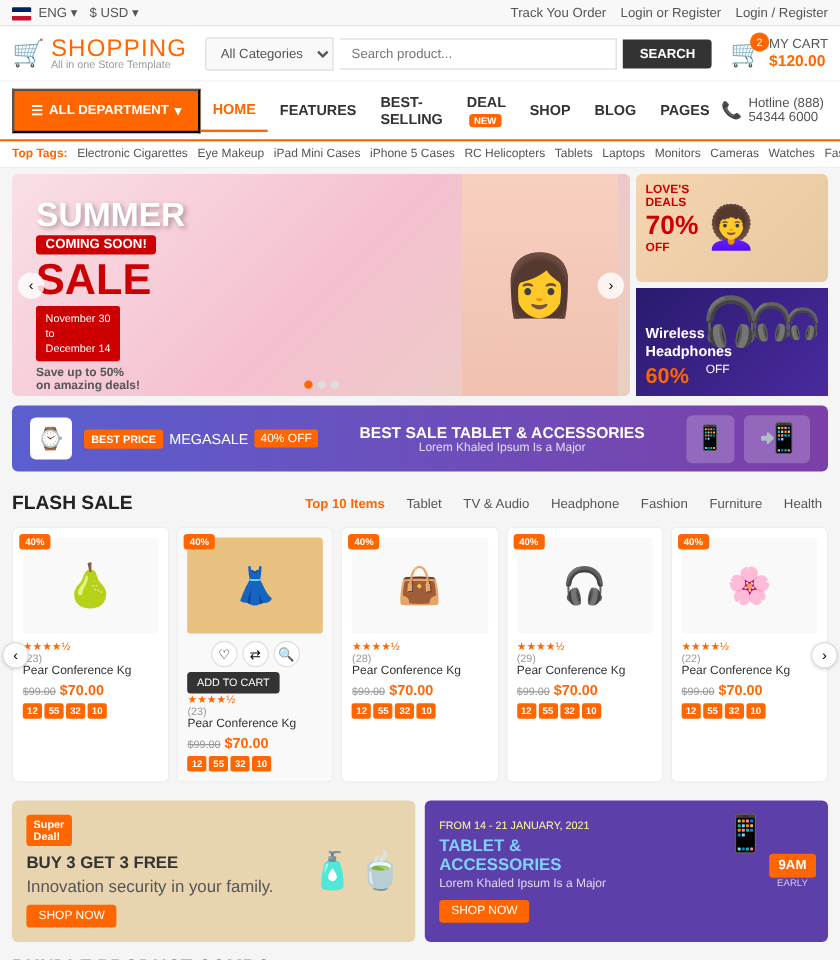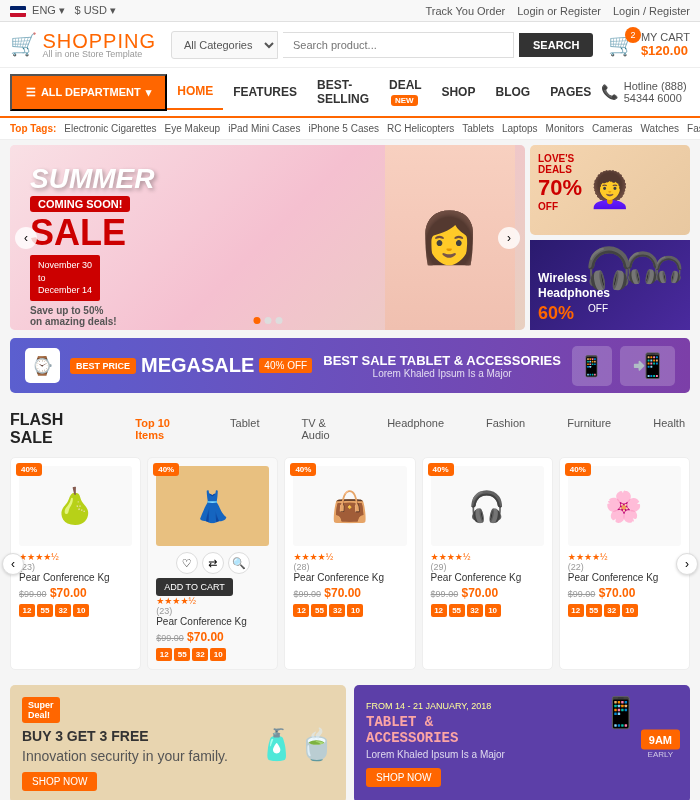--- a/index.html
+++ b/index.html
@@ -41,21 +41,21 @@
 
     
     .tags-bar { background: #fff; border-bottom: 1px solid #eee; padding: 5px 10px; display: flex; align-items: center; gap: 8px; overflow: hidden; font-size: 10px; }
     .tags-label { color: #f60; font-weight: bold; white-space: nowrap; }
     .tag-link { color: #555; text-decoration: none; white-space: nowrap; }
 
     
     .hero { display: flex; gap: 0; padding: 0 10px; margin-top: 5px; }
     .hero-main { flex: 1; position: relative; border-radius: 5px; overflow: hidden; background: #f9e0e5; min-height: 185px; }
     .hero-content { position: absolute; top: 20px; left: 20px; z-index: 2; }
-    .hero-summer { font-size: 28px; font-weight: 900; color: #fff; text-shadow: 2px 2px 4px rgba(0,0,0,0.3); line-height: 1; font-style: italic; }
+    .hero-summer { font-size: 28px; font-weight: 900; color: #fff; text-shadow: 2px 2px 4px rgba(0,0,0,0.3); line-height: 1; }
     .hero-coming { background: #c00; color: #fff; font-size: 11px; font-weight: bold; padding: 2px 8px; border-radius: 3px; display: inline-block; margin: 3px 0; }
     .hero-sale { font-size: 36px; font-weight: 900; color: #c00; line-height: 1; }
     .hero-date { background: #c00; color: #fff; font-size: 9px; padding: 4px 8px; display: inline-block; margin: 4px 0; border-radius: 2px; }
     .hero-save { font-size: 11px; color: #333; font-weight: 600; }
     .hero-arrow { position: absolute; right: 5px; top: 50%; transform: translateY(-50%); background: rgba(255,255,255,0.8); border: none; cursor: pointer; border-radius: 50%; width: 22px; height: 22px; font-size: 12px; display: flex; align-items: center; justify-content: center; z-index: 3; }
     .hero-arrow-left { position: absolute; left: 5px; top: 50%; transform: translateY(-50%); background: rgba(255,255,255,0.8); border: none; cursor: pointer; border-radius: 50%; width: 22px; height: 22px; font-size: 12px; display: flex; align-items: center; justify-content: center; z-index: 3; }
     .hero-dots { position: absolute; bottom: 6px; left: 50%; transform: translateX(-50%); display: flex; gap: 4px; }
     .hero-dot { width: 7px; height: 7px; border-radius: 50%; background: #ddd; cursor: pointer; }
     .hero-dot.active { background: #f60; }
 
@@ -69,21 +69,21 @@
     .mega-badge { background: #f60; color: #fff; font-size: 9px; font-weight: bold; padding: 3px 6px; border-radius: 3px; }
     .mega-right { display: flex; align-items: center; gap: 8px; }
     .mega-phone { width: 40px; height: 40px; background: rgba(255,255,255,0.2); border-radius: 5px; display: flex; align-items: center; justify-content: center; font-size: 20px; }
     .mega-tablet { width: 55px; height: 40px; background: rgba(255,255,255,0.2); border-radius: 5px; display: flex; align-items: center; justify-content: center; font-size: 24px; }
 
     
     .section { padding: 10px; }
     .section-header { display: flex; align-items: center; justify-content: space-between; margin-bottom: 10px; }
     .section-title { font-size: 16px; font-weight: 700; color: #222; }
     .section-tabs { display: flex; gap: 8px; }
-    .section-tab { font-size: 11px; color: #555; cursor: pointer; padding: 2px 5px; margin-left: 24px; }
+    .section-tab { font-size: 11px; color: #555; cursor: pointer; padding: 2px 5px; }
     .section-tab.active { color: #f60; font-weight: bold; }
     .products-row { display: flex; gap: 6px; align-items: stretch; position: relative; }
     .product-card { background: #fff; border: 1px solid #eee; border-radius: 5px; padding: 8px; flex: 1; min-width: 0; position: relative; }
     .product-badge { position: absolute; top: 5px; left: 5px; background: #f60; color: #fff; font-size: 8px; padding: 2px 5px; border-radius: 3px; font-weight: bold; z-index: 2; }
     .product-img { width: 100%; height: 80px; display: flex; align-items: center; justify-content: center; margin-bottom: 6px; background: #f9f9f9; border-radius: 3px; overflow: hidden; }
     .product-actions { display: flex; gap: 4px; justify-content: center; margin-bottom: 4px; }
     .product-action-btn { width: 22px; height: 22px; border: 1px solid #ddd; border-radius: 50%; display: flex; align-items: center; justify-content: center; cursor: pointer; font-size: 11px; background: #fff; }
     .add-to-cart-btn { background: #333; color: #fff; border: none; padding: 4px 8px; font-size: 9px; border-radius: 3px; cursor: pointer; white-space: nowrap; }
     .stars { color: #f60; font-size: 9px; }
     .star-count { color: #999; font-size: 9px; }
@@ -98,21 +98,21 @@
 
     
     .promo-row { display: flex; gap: 8px; margin: 5px 10px; }
     .promo-left { flex: 1; background: #e8d5b0; border-radius: 5px; padding: 12px; min-height: 90px; position: relative; overflow: hidden; display: flex; align-items: center; }
     .promo-right { flex: 1; background: #5c3fa8; border-radius: 5px; padding: 12px; min-height: 90px; position: relative; overflow: hidden; display: flex; align-items: center; }
     .super-deal { background: #f60; color: #fff; font-size: 9px; font-weight: bold; padding: 3px 6px; border-radius: 3px; display: inline-block; margin-bottom: 5px; }
     .promo-title { font-size: 14px; font-weight: 900; color: #333; line-height: 1.2; }
     .promo-sub { font-size: 14px; color: #555; margin: 3px 0; text-align: center; }
     .shop-now-btn { background: #f60; color: #fff; border: none; padding: 4px 10px; font-size: 10px; border-radius: 3px; cursor: pointer; margin-top: 5px; display: inline-block; }
     .promo-right-content { color: #fff; }
-    .promo-right-title { font-size: 14px; font-weight: 900; color: #fca5a5; font-family: Liberation Mono, monospace; }
+    .promo-right-title { font-size: 14px; font-weight: 900; color: #7dd3fc; }
     .promo-right-sub { font-size: 10px; color: rgba(255,255,255,0.8); margin: 3px 0; }
     .promo-date { font-size: 9px; color: #ff9; margin-bottom: 3px; }
     .time-badge { background: #f60; color: #fff; font-size: 11px; font-weight: bold; padding: 4px 8px; border-radius: 3px; text-align: center; }
     .time-sub { font-size: 8px; color: rgba(255,255,255,0.7); text-align: center; }
 
     
     .fruit-img { font-size: 35px; }
     .skirt-img { font-size: 30px; }
     .bag-img { font-size: 30px; }
     .headphone-img { font-size: 30px; }
@@ -309,21 +309,21 @@
     </div>
   </div>
 </div>
 
 <div class="mega-banner">
   <div class="mega-left">
     <div class="mega-watch">⌚</div>
     <div>
       <div style="display:flex;align-items:center;gap:5px;">
         <span class="mega-badge">BEST PRICE</span>
-        <span style="font-size:20px;font-weight:700;color:#fff;">MEGASALE</span>
+        <span style="font-size:12px;font-weight:400;color:#fff;">MEGASALE</span>
         <span style="font-size:10px;background:#f60;color:#fff;padding:2px 5px;border-radius:2px;">40% OFF</span>
       </div>
     </div>
   </div>
   <div style="text-align:center;">
     <div style="font-size:13px;font-weight:bold;color:#fff;">BEST SALE TABLET &amp; ACCESSORIES</div>
     <div style="font-size:10px;color:rgba(255,255,255,0.8);">Lorem Khaled Ipsum Is a Major</div>
   </div>
   <div class="mega-right">
     <div class="mega-phone">📱</div>
@@ -468,21 +468,21 @@
       <div class="promo-sub">Innovation security in your family.</div>
       <button class="shop-now-btn">SHOP NOW</button>
     </div>
     <div class="promo-imgs">
       <span style="font-size:30px;">🧴</span>
       <span style="font-size:30px;">🍵</span>
     </div>
   </div>
   <div class="promo-right">
     <div class="promo-right-content">
-      <div class="promo-date">FROM 14 - 21 JANUARY, 2018</div>
+      <div class="promo-date">FROM 14 - 21 JANUARY, 2021</div>
       <div class="promo-right-title">TABLET &amp;<br>ACCESSORIES</div>
       <div class="promo-right-sub">Lorem Khaled Ipsum Is a Major</div>
       <button class="shop-now-btn">SHOP NOW</button>
     </div>
     <div style="position:absolute;right:10px;top:50%;transform:translateY(-50%);text-align:center;">
       <div class="time-badge">9AM</div>
       <div class="time-sub">EARLY</div>
     </div>
     <div style="position:absolute;right:50px;top:10px;font-size:30px;">📱</div>
   </div>

